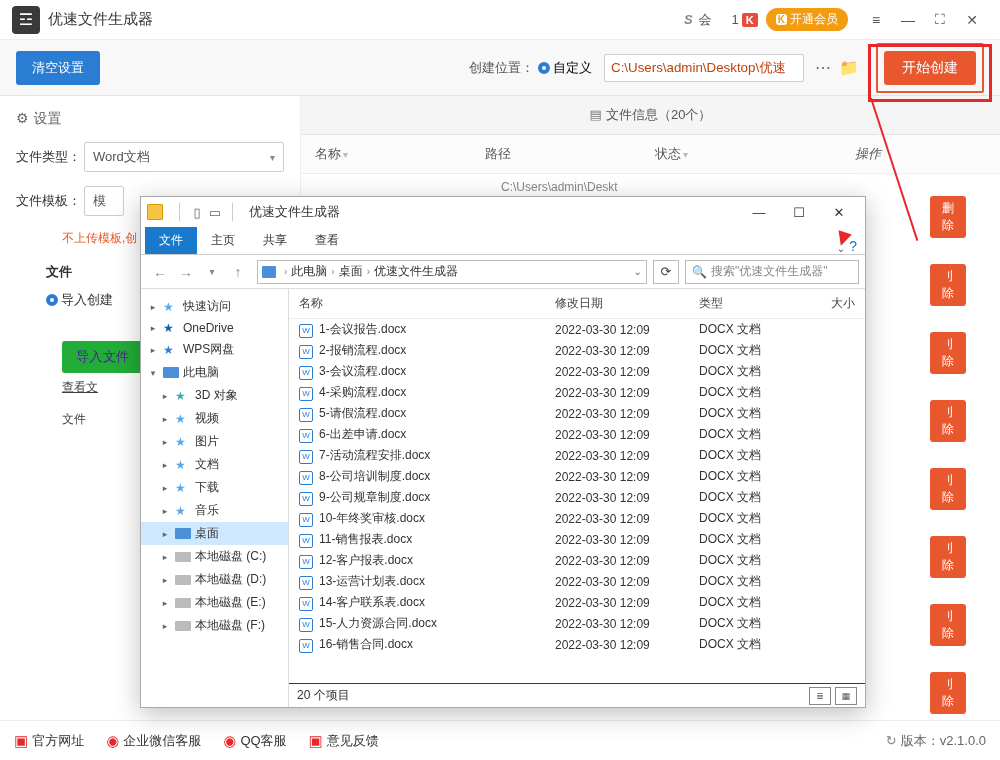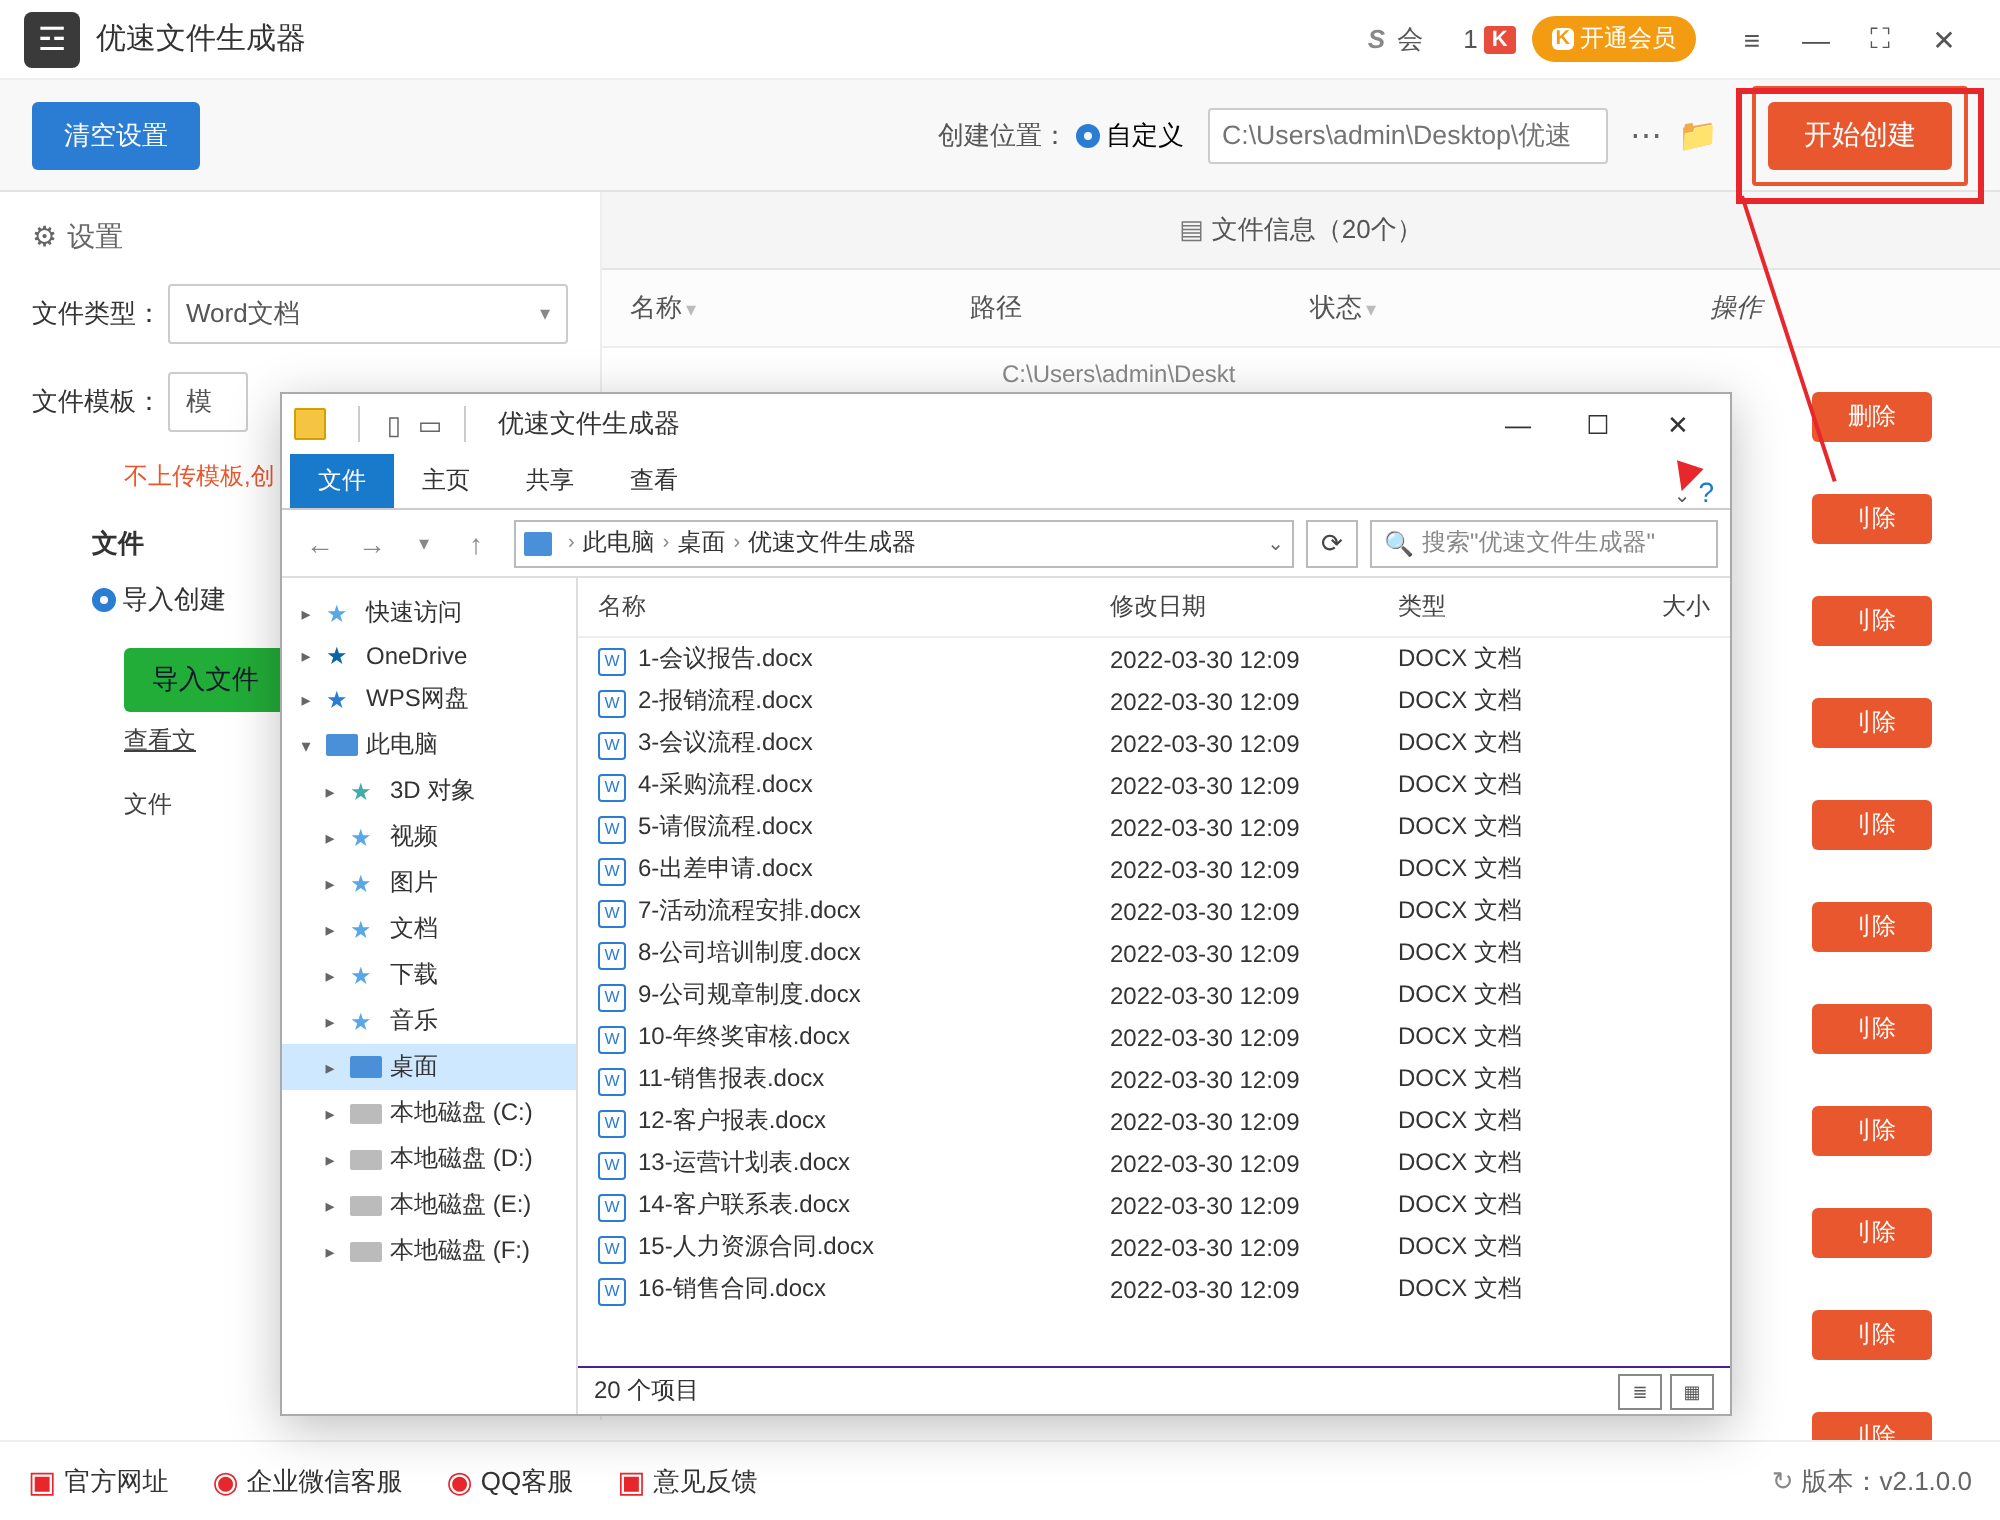--- a/index.html
+++ b/index.html
@@ -17,54 +17,54 @@
 .vip-btn .vip-icon { background: #fff; color: #f39c12; border-radius: 3px; padding: 0 2px; font-weight: bold; font-size: 10px; margin-right: 3px; }
 .win-btn { width: 32px; height: 28px; display: flex; align-items: center; justify-content: center; color: #555; cursor: pointer; font-size: 14px; }
 
 
 .toolbar { height: 56px; background: #f8f8f8; border-bottom: 1px solid #e3e3e3; display: flex; align-items: center; padding: 0 16px; }
 .btn-primary { background: #2b7cd3; color: #fff; border: none; border-radius: 3px; padding: 8px 16px; font-size: 13px; cursor: pointer; }
 .btn-orange  { background: #e8572d; color: #fff; border: none; border-radius: 3px; padding: 8px 18px; font-size: 14px; cursor: pointer; font-weight: 500; }
 .btn-start-wrap { border: 2px solid #e8572d; padding: 6px; border-radius: 2px; }
 .loc-label { color: #555; margin-right: 4px; }
 .radio-dot { width: 12px; height: 12px; border-radius: 50%; border: 4px solid #2b7cd3; display: inline-block; vertical-align: middle; margin-right: 3px; }
-.path-input { width: 200px; height: 28px; border: 1px solid #ccc; border-radius: 2px; padding: 0 6px; color: #737373; margin: 12px 6px; }
+.path-input { width: 200px; height: 28px; border: 1px solid #ccc; border-radius: 2px; padding: 0 6px; color: #c2410c; margin: 12px 6px; }
 .dots-btn, .folder-btn { width: 26px; height: 28px; display: flex; align-items: center; justify-content: center; color: #666; cursor: pointer; font-size: 16px; }
 
 .annotate-start { position: absolute; right: 8px; top: 44px; width: 124px; height: 58px; border: 3px solid #e8272d; z-index: 50; pointer-events: none; }
 .red-arrow-line { position: absolute; right: 128px; top: 98px; width: 2px; height: 150px; background: #e8272d; z-index: 49; transform: rotate(-18deg); transform-origin: top; pointer-events: none; }
 .red-arrow-head { position: absolute; right: 150px; top: 232px; width: 0; height: 0; border-left: 7px solid transparent; border-right: 7px solid transparent; border-top: 14px solid #e8272d; transform: rotate(18deg); z-index: 49; pointer-events: none; }
 
 
 .main { display: flex; height: 614px; }
 .side { width: 300px; background: #fff; padding: 14px 16px; }
 .side-title { color: #666; font-size: 14px; margin-bottom: 14px; }
 .side-title .gear { margin-right: 5px; }
 .row { display: flex; align-items: center; margin-bottom: 14px; }
 .row-label { width: 68px; color: #333; }
 .select { flex: 1; height: 30px; border: 1px solid #ccc; border-radius: 2px; padding: 0 8px; display: flex; align-items: center; justify-content: space-between; color: #555; background: #fff; }
 .select .chev { color: #888; font-size: 10px; }
 .red-note { color: #e8572d; font-size: 12px; margin: 4px 0 16px 46px; }
-.btn-green { background: #22ac38; color: #0f172a; border: none; border-radius: 3px; padding: 7px 14px; cursor: pointer; margin: 5px 0 6px 46px; display: inline-block; }
+.btn-green { background: #22ac38; color: #4c1d95; border: none; border-radius: 3px; padding: 7px 14px; cursor: pointer; margin: 22px 0 6px 46px; display: inline-block; }
 .link-sm { color: #404040; font-size: 12px; text-decoration: underline; cursor: pointer; margin-left: 46px; display: inline-block; }
 .side .radio-row { margin-left: 30px; margin-bottom: 10px; display: flex; align-items: center; }
 
 
 .right { flex: 1; background: #fff; border-left: 1px solid #eee; }
 .panel-title { background: #f5f5f5; padding: 10px 14px; color: #555; border-bottom: 1px solid #e5e5e5; text-align: center; }
 .panel-title .file-i { margin-right: 4px; color: #777; }
 .tbl-head { display: flex; padding: 10px 14px; color: #555; border-bottom: 1px solid #eee; background: #fcfcfc; }
 .th-name { width: 170px; }
 .th-path { width: 170px; }
 .th-status { width: 200px; }
 .th-op { flex: 1; font-style: italic; }
 .funnel { color: #bbb; font-size: 10px; margin-left: 2px; }
 .tbl-rowpath { padding: 6px 14px 0 200px; color: #888; font-size: 12px; }
 .del-col { position: absolute; right: 34px; top: 196px; display: flex; flex-direction: column; gap: 26px; }
-.btn-del { background: #e8572d; color: #fff; border: none; border-radius: 3px; padding: 4px 10px; font-size: 12px; cursor: pointer; width: 60px; text-align: center; }
+.btn-del { background: #e8572d; color: #fff; border: none; border-radius: 3px; padding: 4px 10px; font-size: 12px; cursor: pointer; width: 36px; text-align: center; }
 
 
 .explorer { position: absolute; left: 140px; top: 196px; width: 726px; height: 512px; background: #fff; border: 1px solid #aaa; box-shadow: 0 6px 24px rgba(0,0,0,.25); z-index: 40; display: flex; flex-direction: column; }
 .exp-title { height: 30px; display: flex; align-items: center; padding: 0 6px; }
 .exp-icon { width: 16px; height: 16px; background: #f5c542; border: 1px solid #d4a000; margin-right: 8px; border-radius: 1px; }
 .exp-sep { width: 1px; height: 18px; background: #ccc; margin: 0 8px; }
 .exp-small-i { color: #666; font-size: 13px; width: 18px; text-align: center; cursor: pointer; }
 .exp-titletext { margin-left: 8px; color: #333; }
 .exp-title .flex1 { flex: 1; }
 .exp-winbtn { width: 40px; height: 28px; display: flex; align-items: center; justify-content: center; color: #333; cursor: pointer; }

